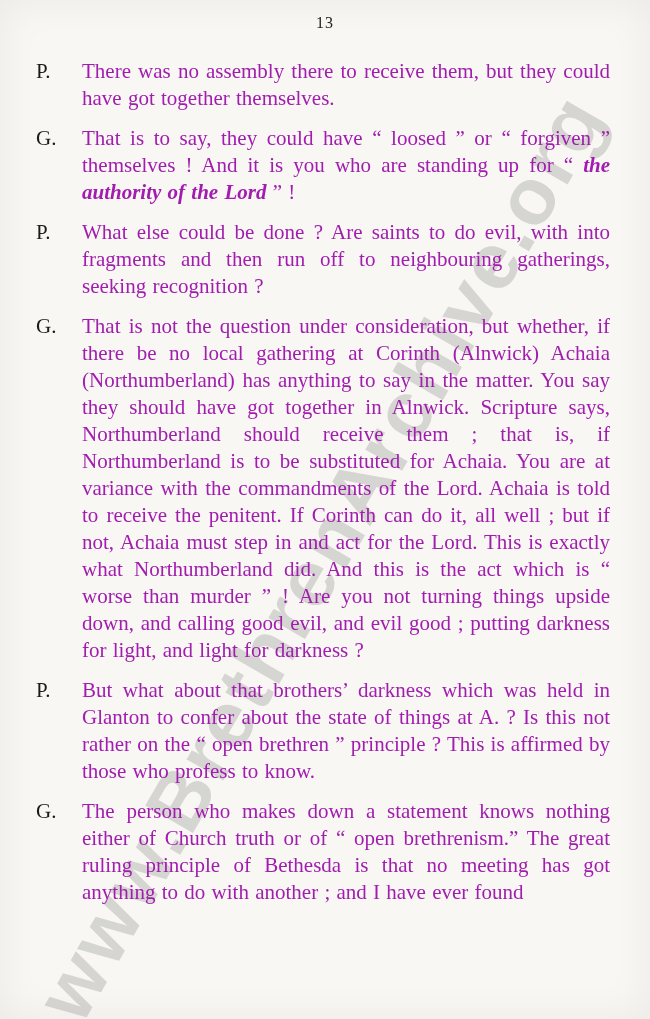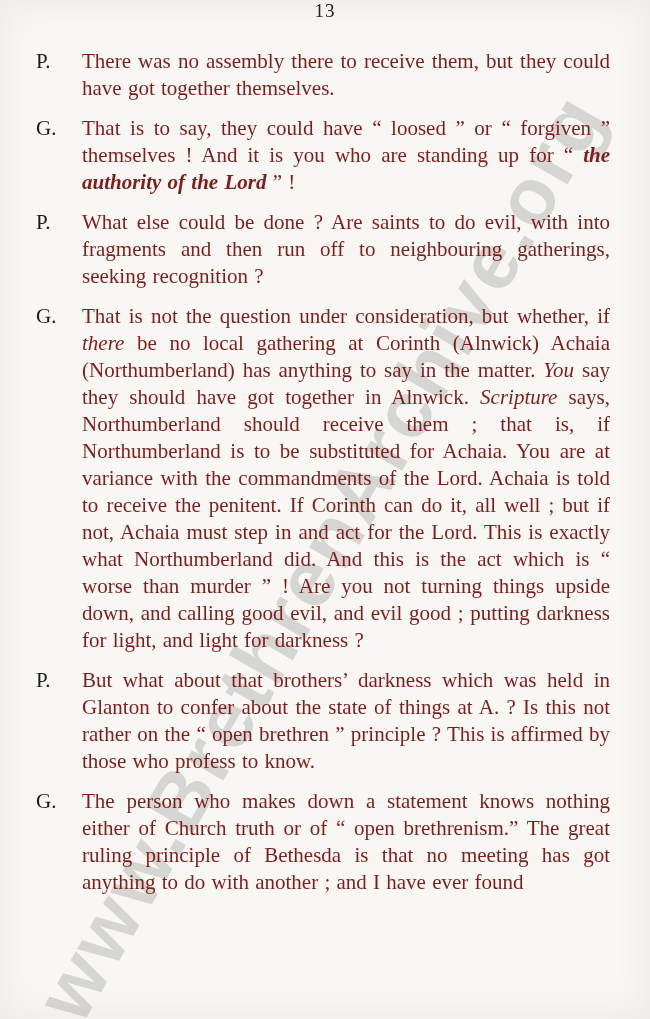--- a/index.html
+++ b/index.html
@@ -11,22 +11,23 @@
     height: 1019px;
     margin: 0 auto;
     background: #f8f7f3;
     color: #1b1b1b;
     overflow: hidden;
     box-shadow: inset 0 0 40px rgba(0,0,0,0.06);
   }
 
   .page-number {
     text-align: center;
-    font-size: 19px;
+    font-size: 16px;
     letter-spacing: 1px;
+    padding-top: 14px;
     color: #222;
   }
 
   .dialogue {
     position: relative;
     z-index: 2;
     padding: 26px 40px 0 36px;
   }
 
   .para {
@@ -41,24 +42,24 @@
     line-height: 27px;
     color: #1b1b1b;
   }
 
   .ptext {
     flex: 1 1 auto;
     font-size: 21px;
     line-height: 27px;
     text-align: justify;
     word-spacing: 1px;
-    color: #7f1d1d;
+    color: #a21caf;
   }
 
-  .it { font-style: italic; }
+  .it { }
   .bi { font-style: italic; font-weight: bold; }
 
   .watermark {
     position: absolute;
     left: 18px;
     top: 990px;
     z-index: 1;
     transform: rotate(-60deg);
     transform-origin: 0 0;
     font-family: "Liberation Sans", sans-serif;

